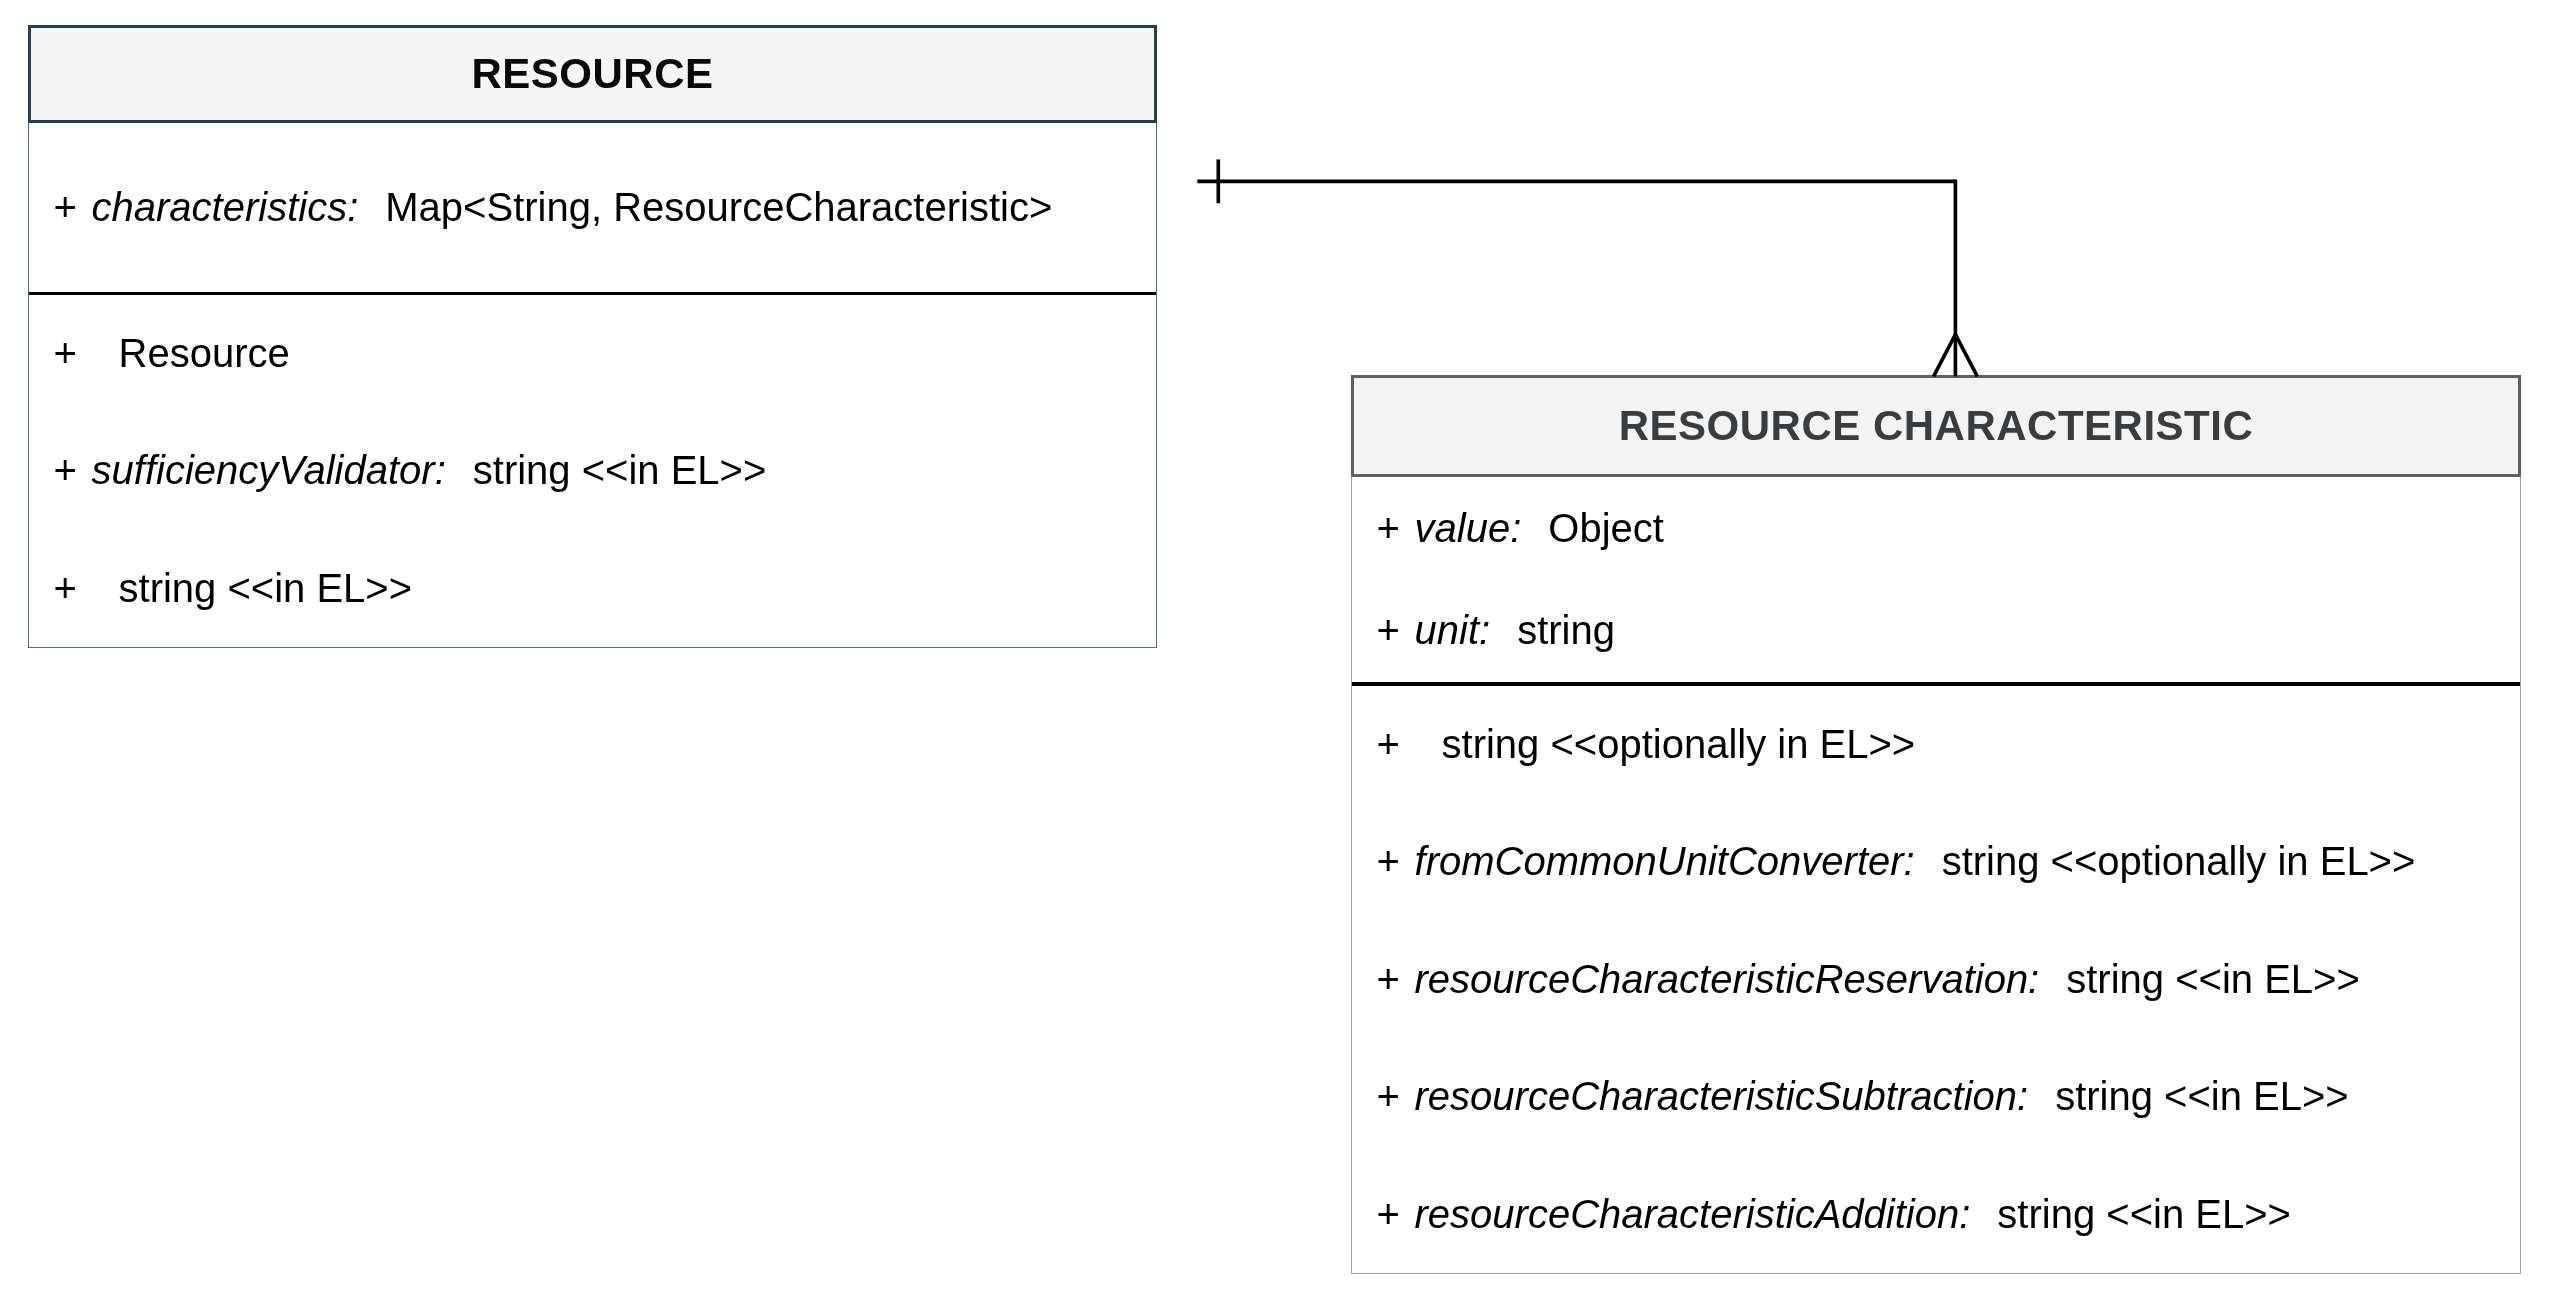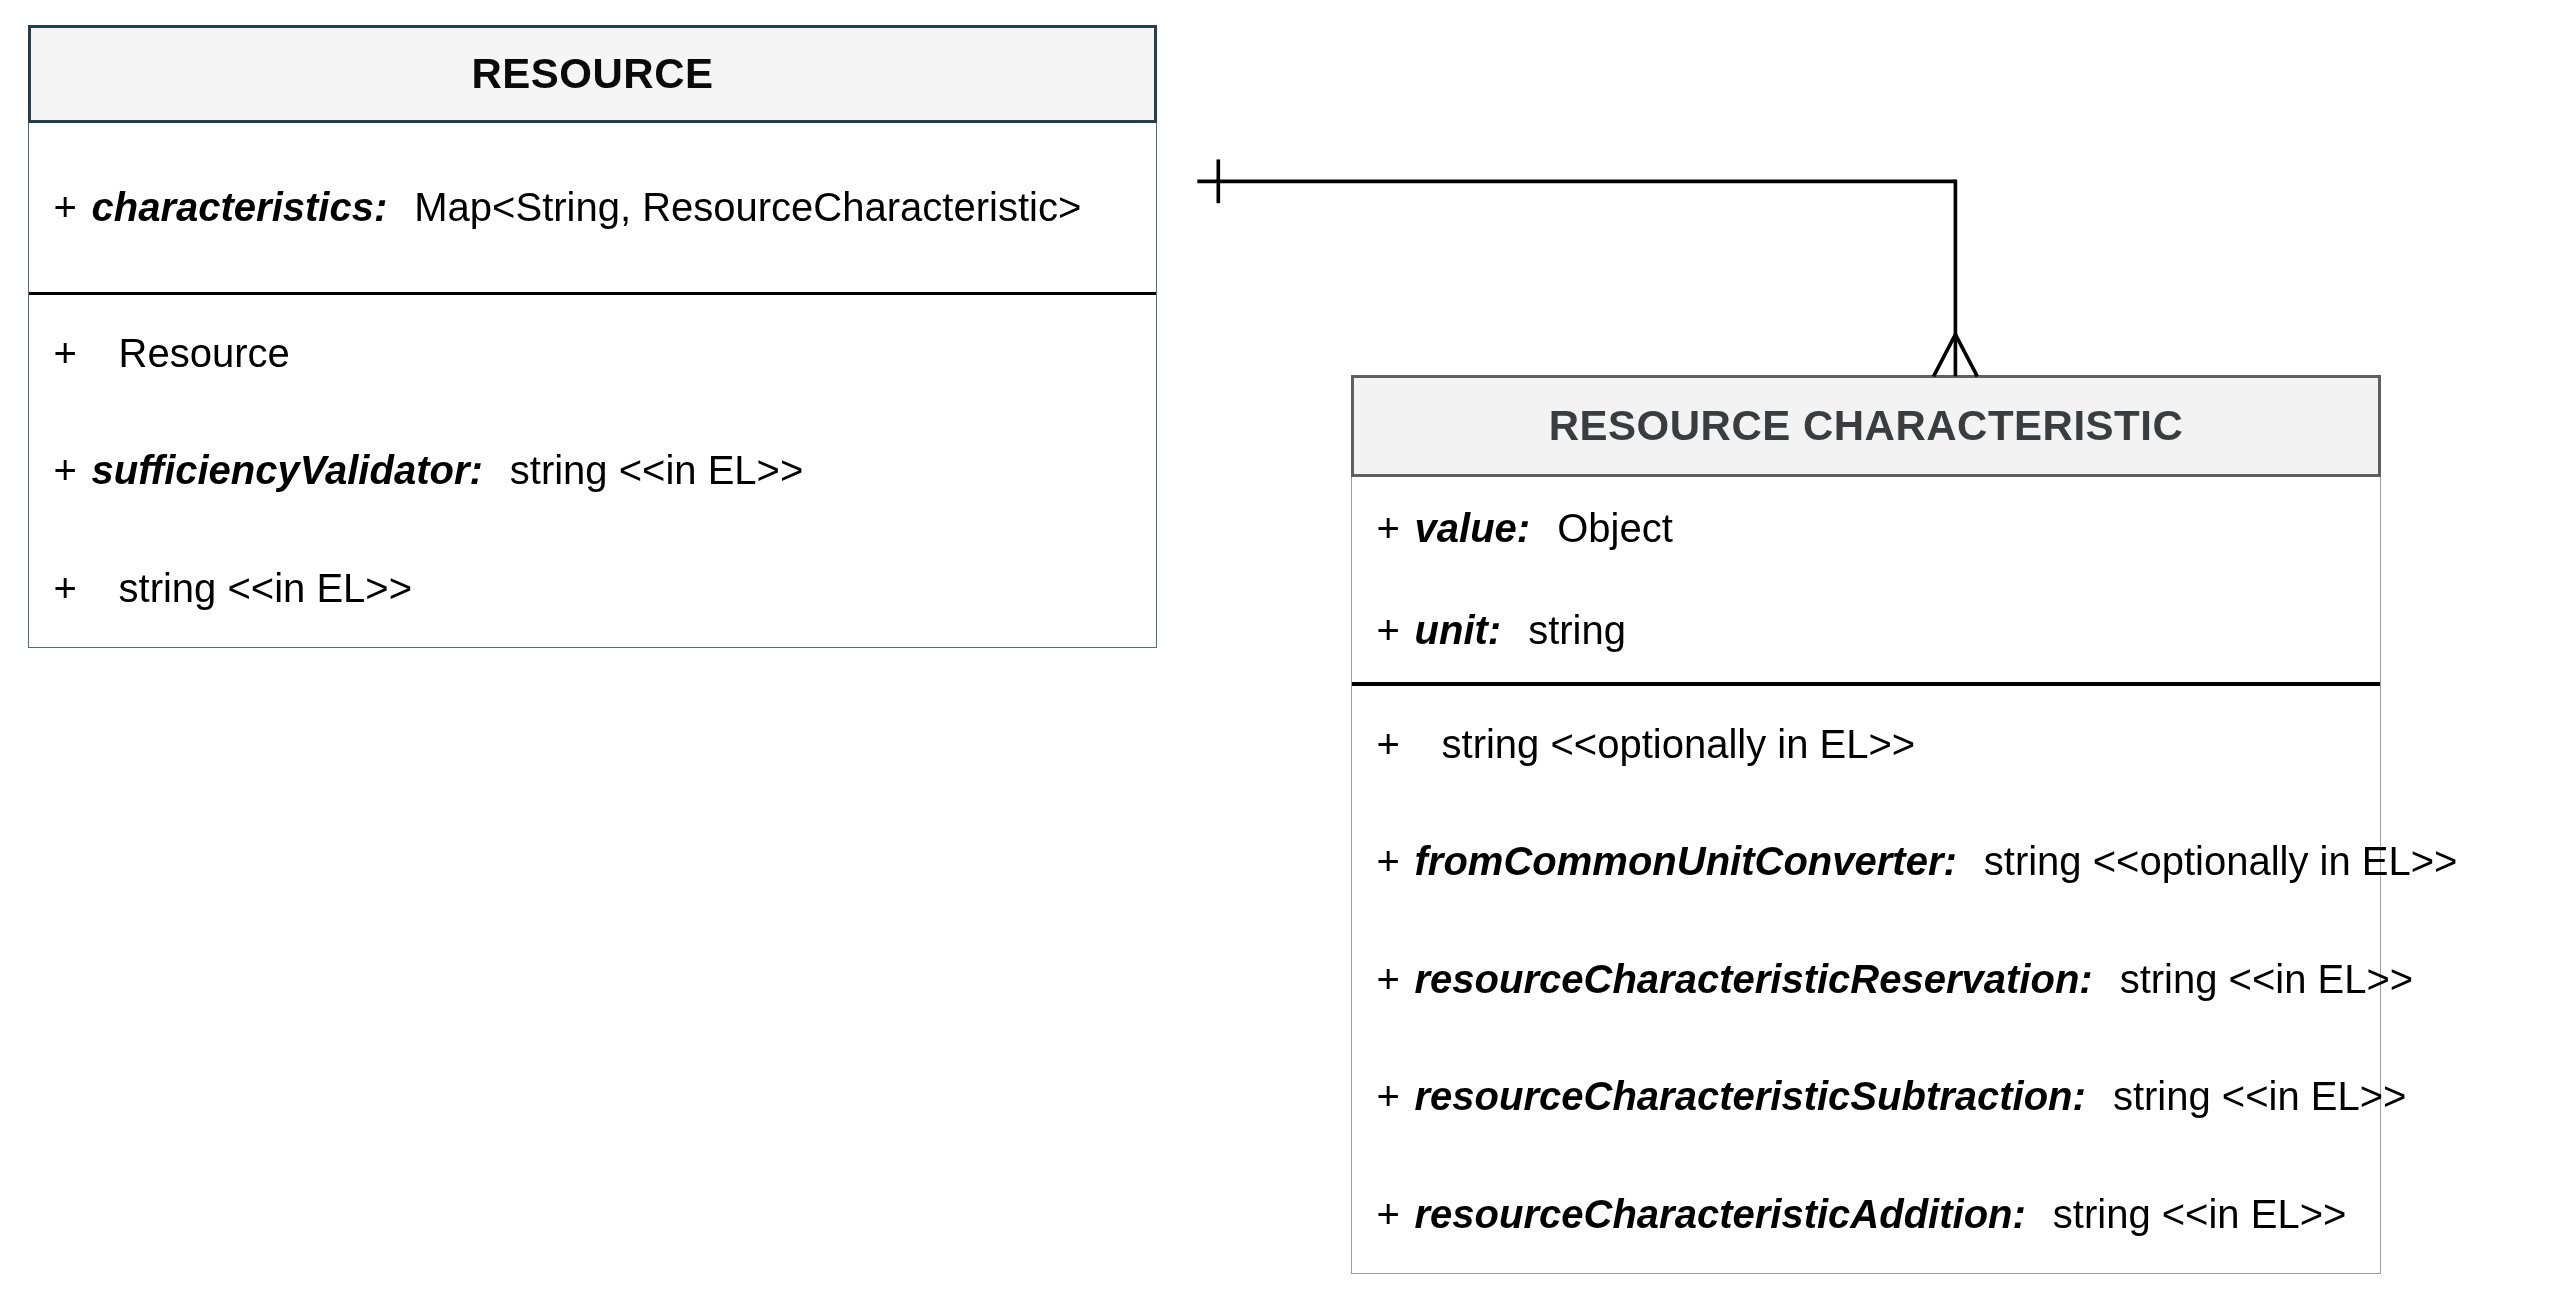--- a/index.html
+++ b/index.html
@@ -47,21 +47,21 @@
   .attr-row {
     flex: 1;
     display: flex;
     align-items: center;
     padding-left: 24.6px;
     white-space: nowrap;
     font-size: 40px;
     color: #000000;
   }
   .attr-plus { font-weight: 400; margin-right: 14.6px; }
-  .attr-name { font-weight: 700; font-style: italic; }
+  .attr-name { font-weight: 400; font-style: italic; }
   .attr-type { font-weight: 400; margin-left: 27px; }
 
   .section-divider {
     height: 3.6px;
     background: #000000;
     width: 100%;
     flex: none;
   }
 
   
@@ -74,21 +74,21 @@
   #resource-class .uml-title { color: #0a0a0a; }
   #resource-class .uml-body {
     height: 525px;
     border: 1.8px solid #51707f;
     border-top: none;
   }
   #resource-sec1 { height: 169px; }
   #resource-sec2 { flex: 1; }
 
   
-  #rc-class { left: 1351px; top: 375px; width: 1030px; height: 899px; }
+  #rc-class { left: 1351px; top: 375px; width: 1170px; height: 899px; }
   #rc-class .uml-header {
     height: 102px;
     background: #f3f3f3;
     border: 3.6px solid #5f5f5f;
   }
   #rc-class .uml-title { color: #3a3d40; }
   #rc-class .uml-body {
     height: 797px;
     border: 1.8px solid #9e9e9e;
     border-top: none;

